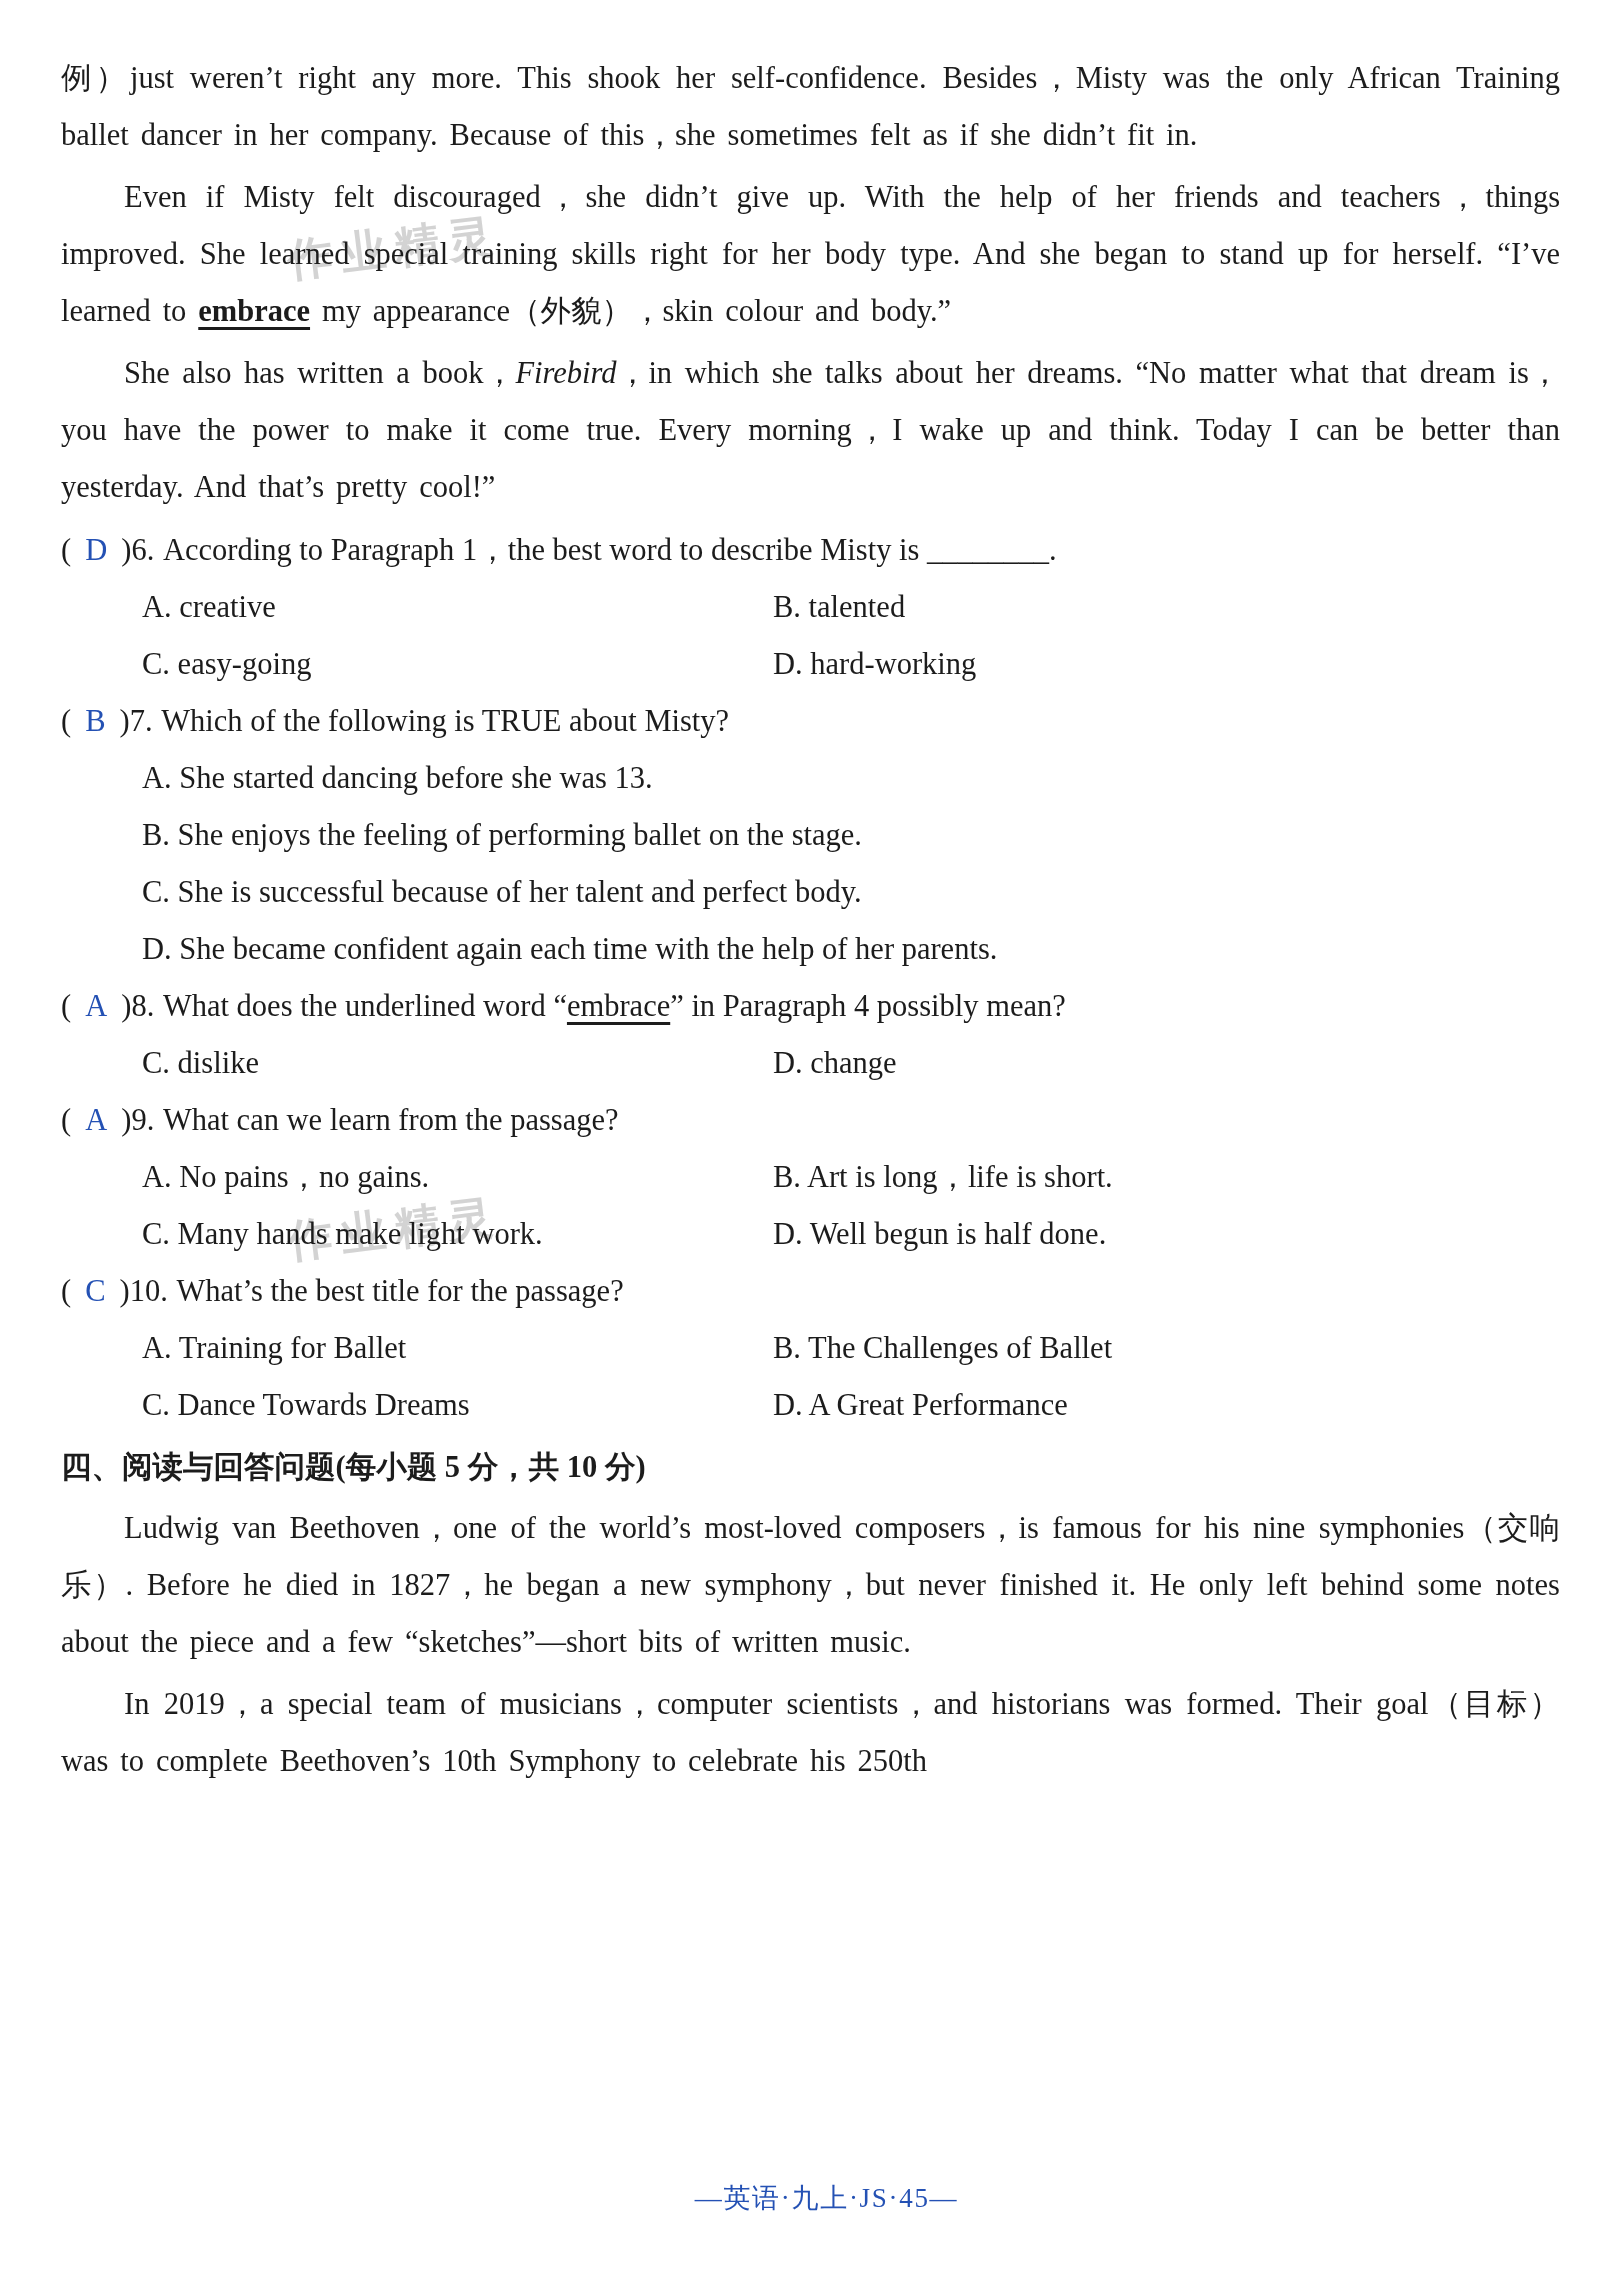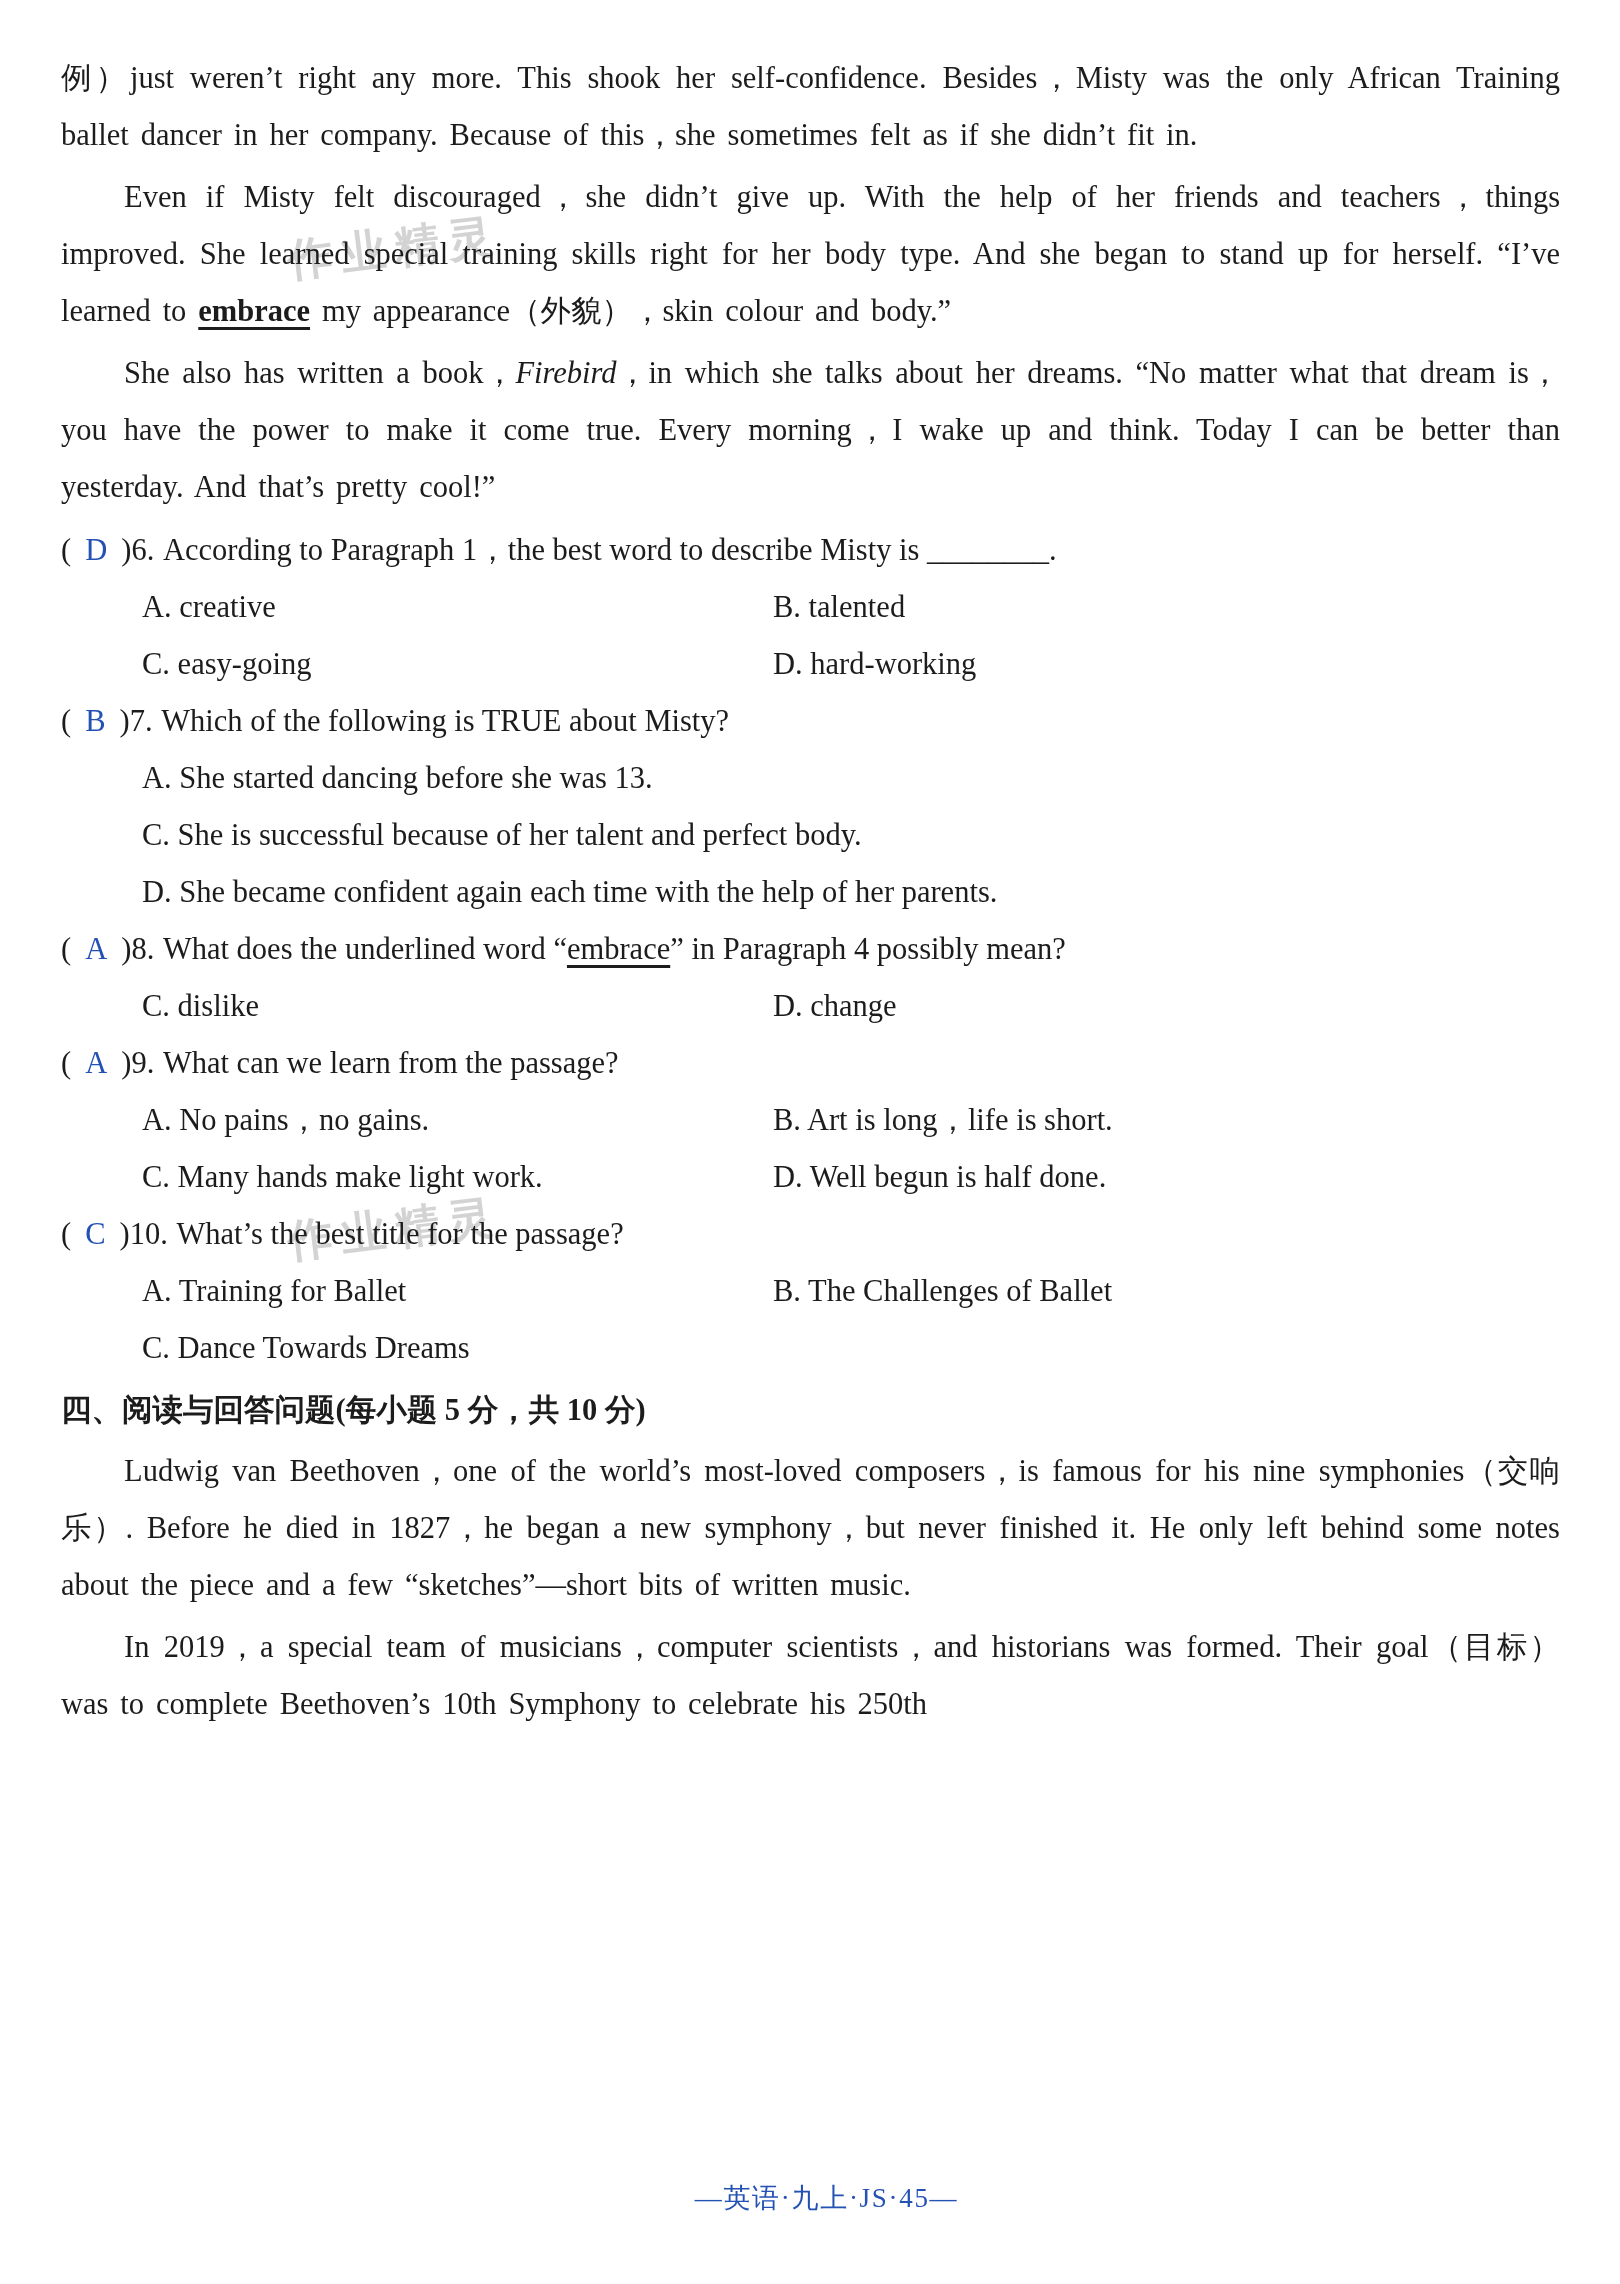--- a/index.html
+++ b/index.html
@@ -108,20 +108,21 @@
         <div class="opt">B. talented</div>
         <div class="opt">C. easy-going</div>
         <div class="opt">D. hard-working</div>
       </div>
     </div>
 
     <div class="question">
       <div class="stem"><span class="paren">(</span><span class="ans">B</span><span class="paren">)</span><span class="qnum">7.</span><span class="stem-text">Which of the following is TRUE about Misty?</span></div>
       <div class="options one">
         <div class="opt">A. She started dancing before she was 13.</div>
+        <div class="opt">B. She enjoys the feeling of performing ballet on the stage.</div>
         <div class="opt">C. She is successful because of her talent and perfect body.</div>
         <div class="opt">D. She became confident again each time with the help of her parents.</div>
       </div>
     </div>
 
     <div class="question">
       <div class="stem"><span class="paren">(</span><span class="ans">A</span><span class="paren">)</span><span class="qnum">8.</span><span class="stem-text">What does the underlined word “<span class="u">embrace</span>” in Paragraph 4 possibly mean?</span></div>
       <div class="options two">
         <div class="opt">C. dislike</div>
         <div class="opt">D. change</div>
@@ -137,20 +138,21 @@
         <div class="opt">D. Well begun is half done.</div>
       </div>
     </div>
 
     <div class="question">
       <div class="stem"><span class="paren">(</span><span class="ans">C</span><span class="paren">)</span><span class="qnum">10.</span><span class="stem-text">What’s the best title for the passage?</span></div>
       <div class="options two">
         <div class="opt">A. Training for Ballet</div>
         <div class="opt">B. The Challenges of Ballet</div>
         <div class="opt">C. Dance Towards Dreams</div>
+        <div class="opt">D. A Great Performance</div>
       </div>
     </div>
 
     <div class="section-heading"><span class="sec-title">四、阅读与回答问题</span><span class="sec-note">(每小题 5 分，共 10 分)</span></div>
 
     <p class="para">Ludwig van Beethoven，one of the world’s most-loved composers，is famous for his nine symphonies（交响乐）. Before he died in 1827，he began a new symphony，but never finished it. He only left behind some notes about the piece and a few “sketches”—short bits of written music.</p>
     <p class="para">In 2019，a special team of musicians，computer scientists，and historians was formed. Their goal（目标） was to complete Beethoven’s 10th Symphony to celebrate his 250th</p>
 
   </div>
 

